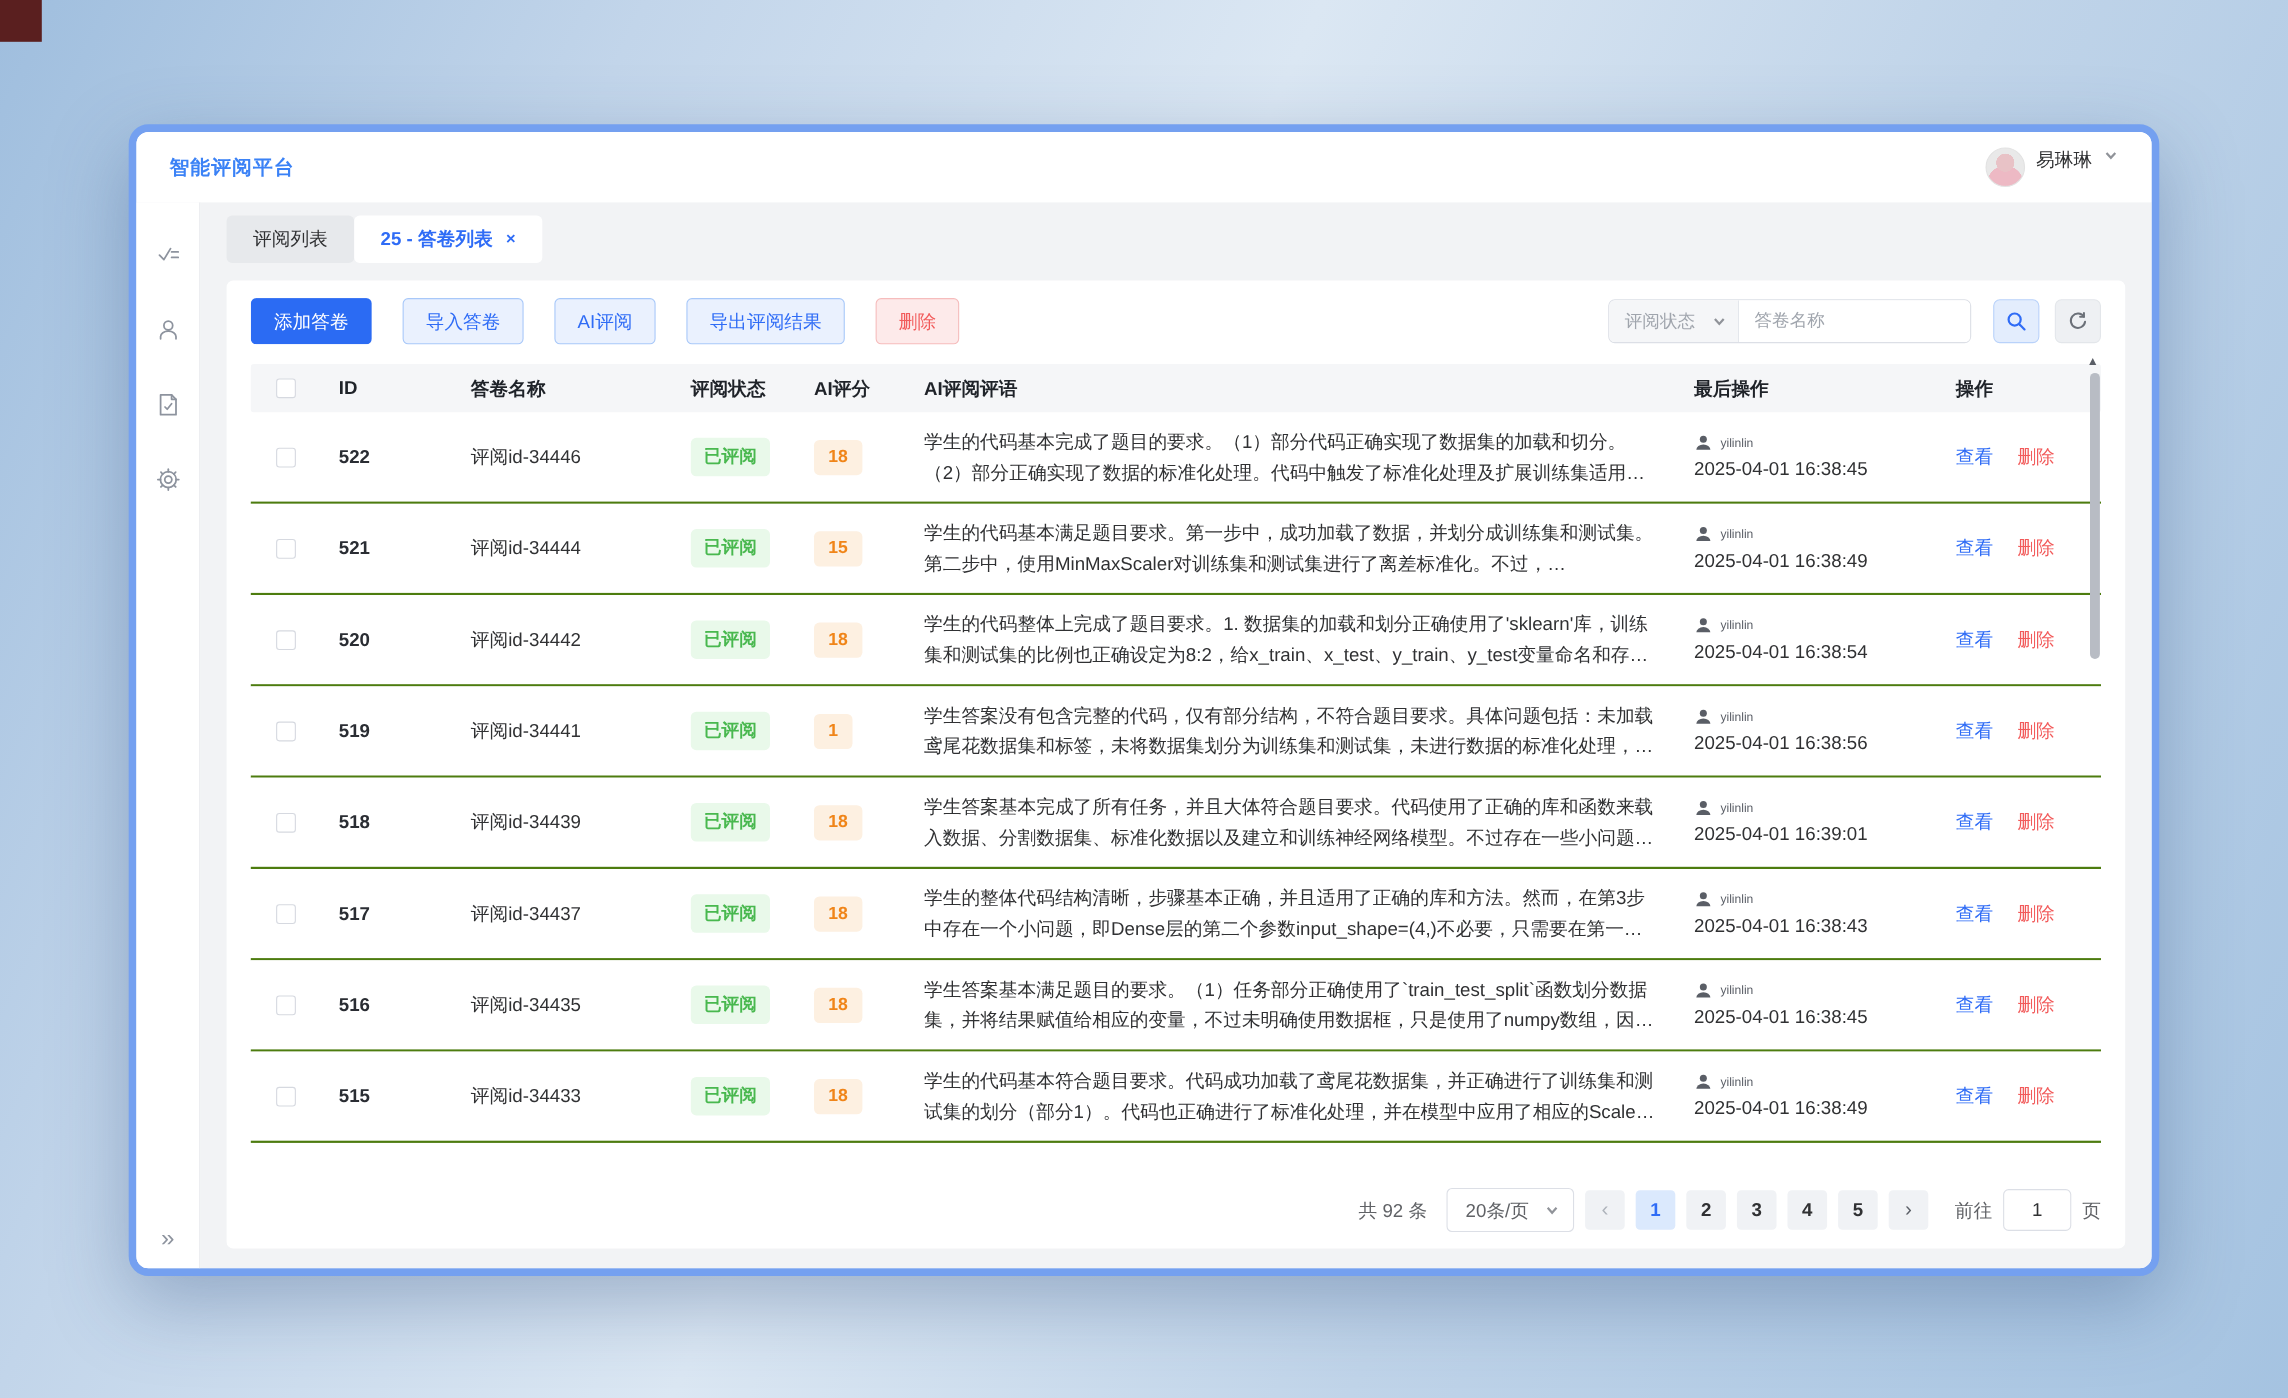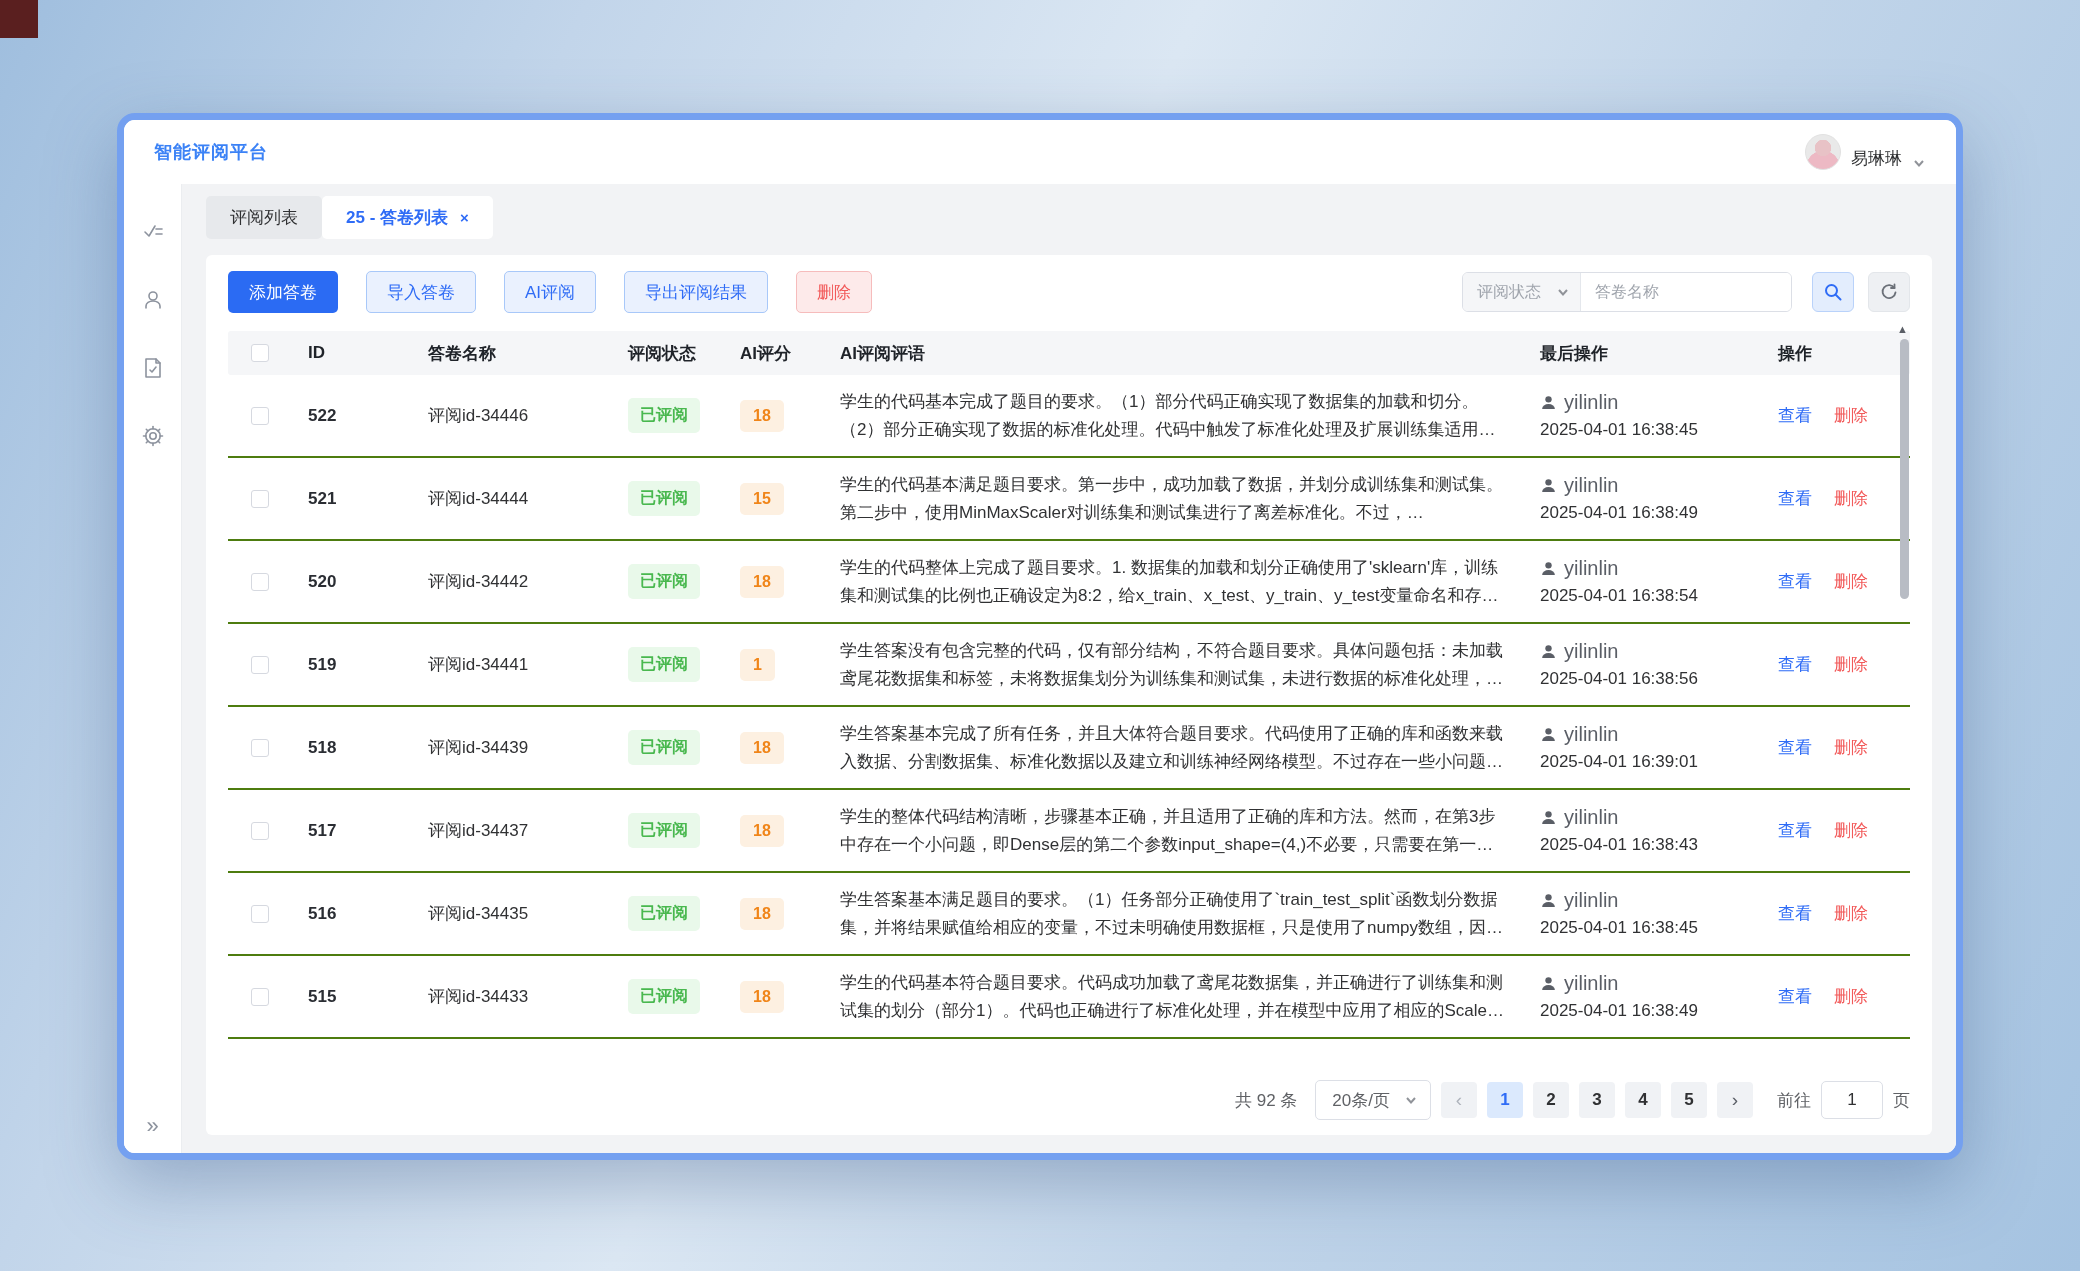--- a/index.html
+++ b/index.html
@@ -16,21 +16,21 @@
     position:absolute; left:117px; top:113px; width:1846px; height:1047px;
     background:#fff; border:7px solid #74a0f0; border-radius:18px;
     box-shadow:0 24px 70px rgba(50,80,130,.35); overflow:hidden;
     display:flex; flex-direction:column;
   }
   .win-header {
     height:64px; background:#fff; display:flex; align-items:center;
     justify-content:space-between; padding:0 30px; flex:0 0 auto;
   }
   .win-title { font-size:18px; font-weight:bold; color:#3b82f6; letter-spacing:1px; }
-  .user-area { display:flex; align-items:flex-end; gap:10px; cursor:pointer; }
+  .user-area { display:flex; align-items:flex-start; gap:10px; cursor:pointer; }
   .avatar { width:36px; height:36px; border-radius:50%;
     background: radial-gradient(circle at 50% 38%, #e8c2c6 0 30%, rgba(0,0,0,0) 31%),
                 radial-gradient(circle at 50% 95%, #edb9c4 0 45%, rgba(0,0,0,0) 46%),
                 #e9e9e9;
     border:1px solid #e2e2e2; }
   .user-name { font-size:17px; color:#303133; }
   .chev { width:14px; height:14px; }
   .chev polyline { fill:none; stroke:#909399; stroke-width:2; }
 
   .win-body { flex:1; display:flex; background:#f2f3f5; min-height:0; }
@@ -91,21 +91,21 @@
   .cell { padding:0 16px; font-size:17px; color:#303133; }
   .c-check { display:flex; justify-content:center; padding:0; }
   .checkbox { width:18px; height:18px; border:1px solid #d6d9e0; border-radius:3px; background:#fff; cursor:pointer; }
   .c-id { font-weight:600; color:#2a2d33; }
   .badge-status { display:inline-block; background:#e9f9ea; color:#49b84f; font-size:16px;
     font-weight:bold; padding:7px 12px; border-radius:5px; }
   .badge-score { display:inline-block; background:#fdf0e1; color:#f08519; font-size:16px;
     font-weight:bold; padding:7px 13px; border-radius:5px; min-width:30px; text-align:center; }
   .c-comment { line-height:28px; display:-webkit-box; -webkit-line-clamp:2;
     -webkit-box-orient:vertical; overflow:hidden; color:#303133; }
-  .op-user { display:flex; align-items:center; gap:7px; color:#5a5e66; font-size:20px; }
+  .op-user { display:flex; align-items:center; gap:7px; color:#5a5e66; font-size:11px; }
   .op-user svg { width:17px; height:17px; }
   .op-user svg * { fill:#5a5e66; }
   .op-time { color:#303133; font-size:17px; margin-top:6px; }
   .c-actions { display:flex; gap:22px; }
   .link { font-size:17px; cursor:pointer; text-decoration:none; }
   .link.view { color:#2f6cf6; }
   .link.del { color:#f25a5a; }
 
   
   .sb-arrow { position:absolute; right:2px; top:-8px; font-size:11px; color:#5a5e66; }

